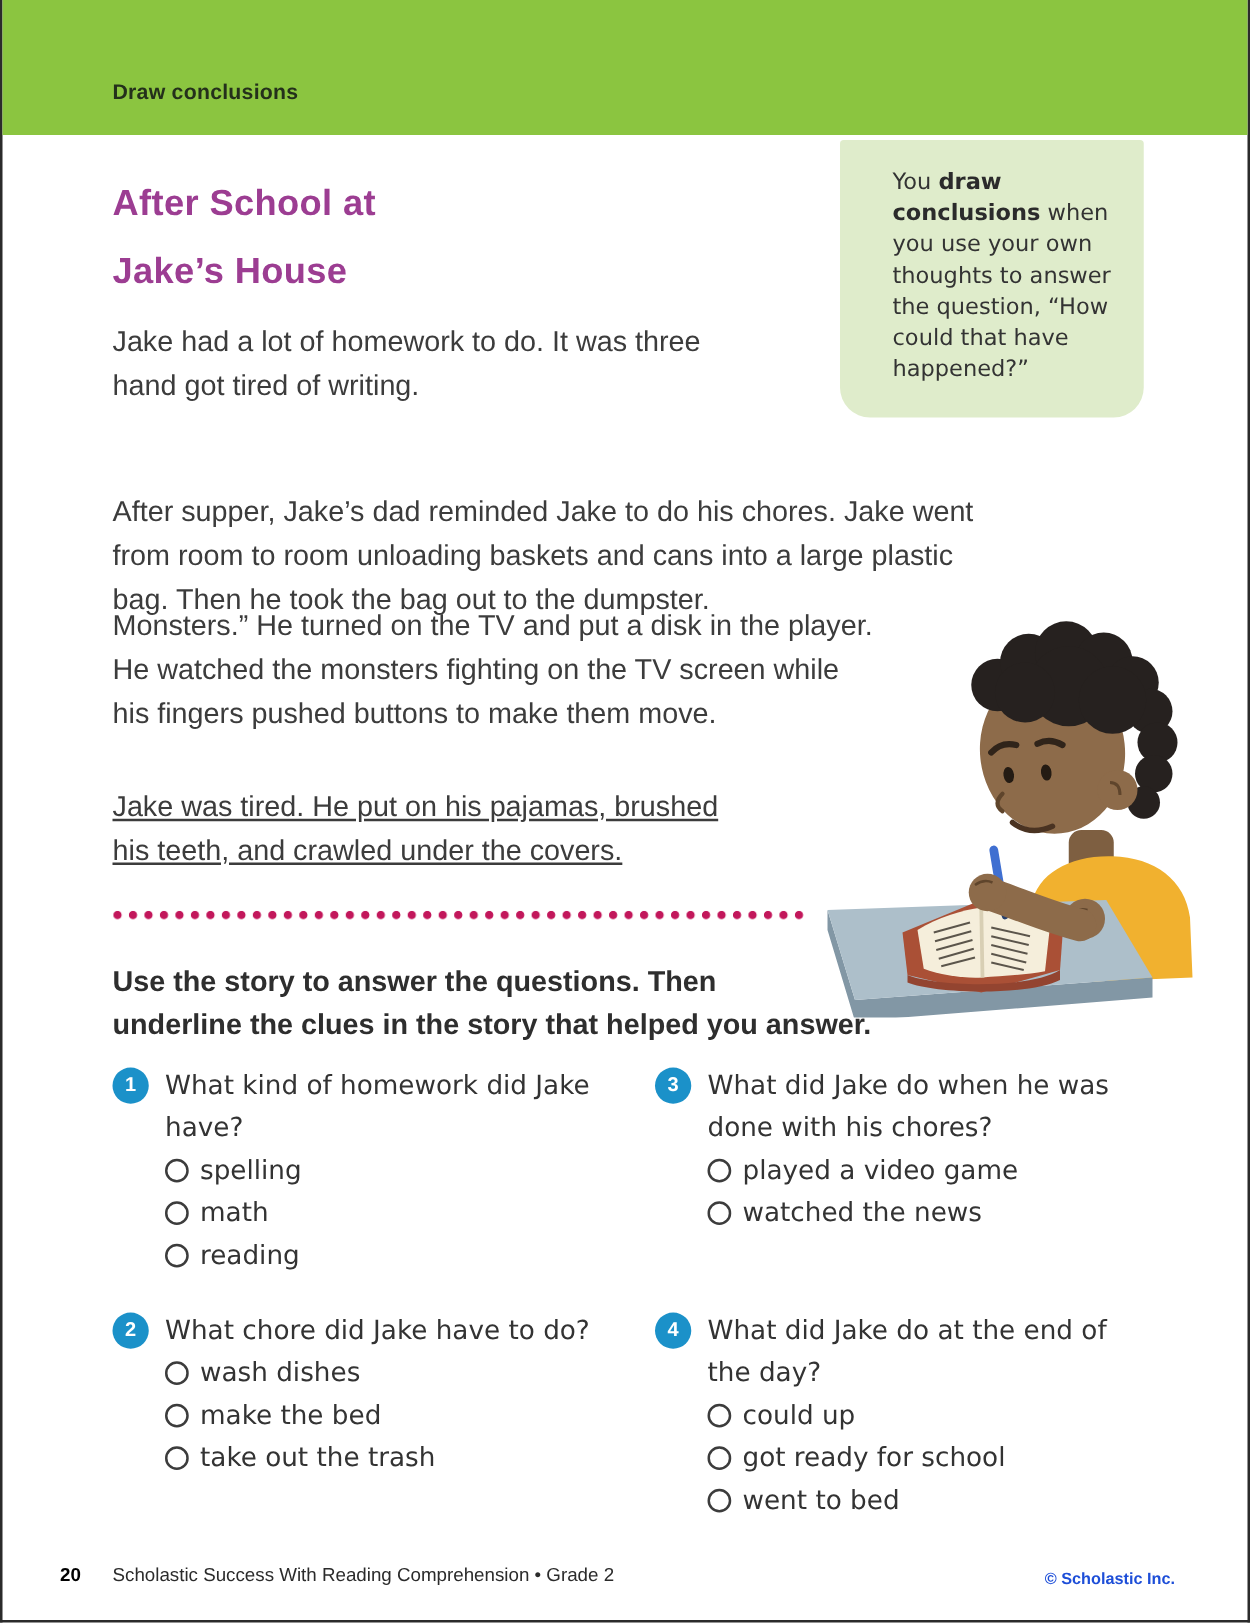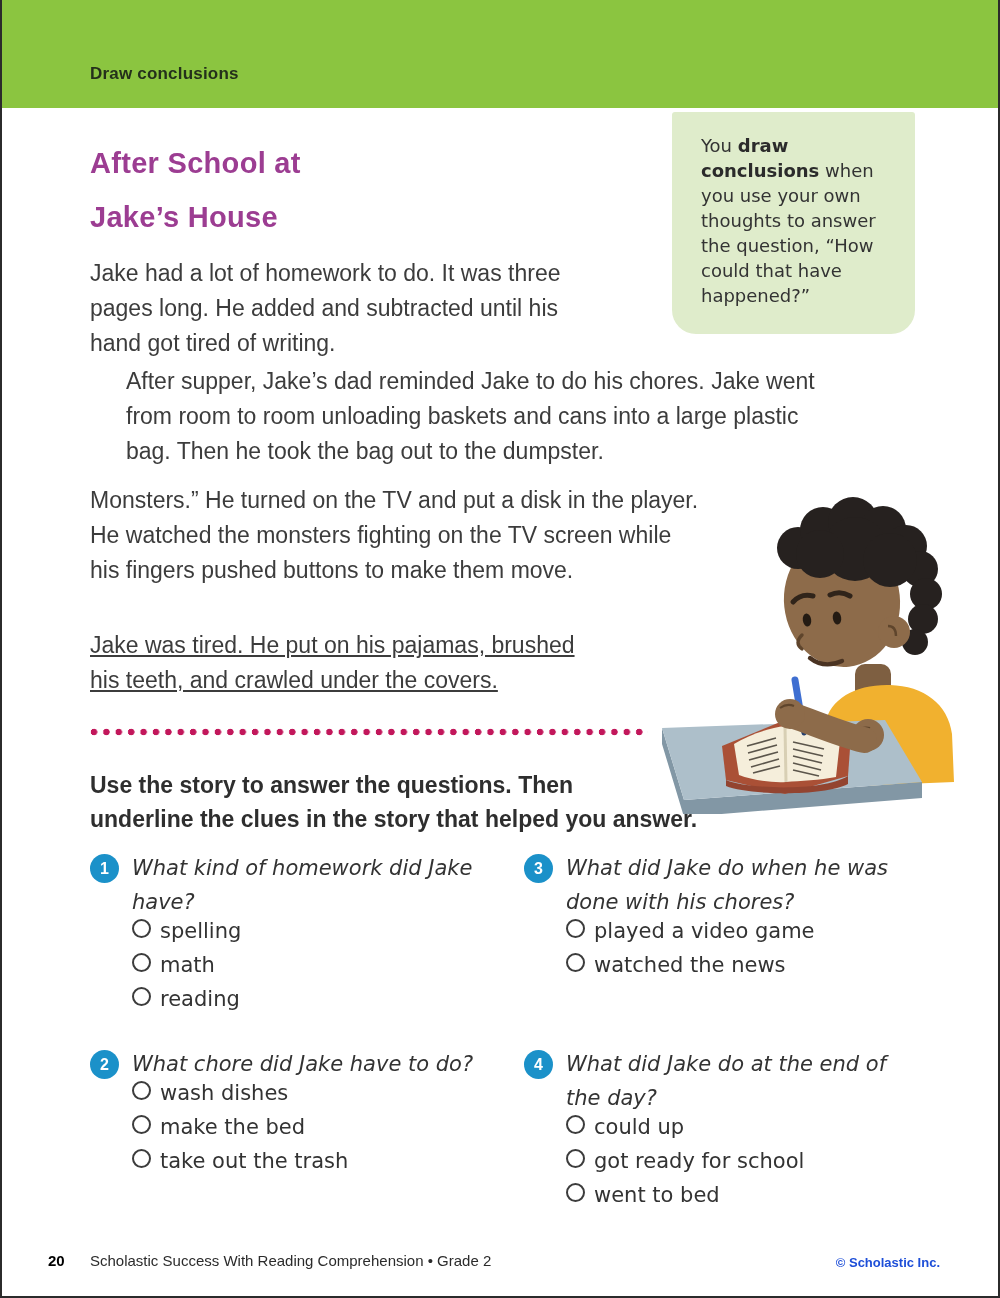--- a/index.html
+++ b/index.html
@@ -6,48 +6,48 @@
   body{width:1000px;height:1298px;position:relative;background:#ffffff;
        font-family:"Liberation Sans",sans-serif;overflow:hidden;}
   .page{position:absolute;inset:0;border-left:2px solid #2b2b2b;border-right:2px solid #2b2b2b;
         border-bottom:2px solid #2b2b2b;box-sizing:border-box;background:#fff;}
   
   .header{position:absolute;left:0;top:0;width:100%;height:108px;background:#8bc540;}
   .header-label{position:absolute;left:88px;top:64px;font-size:17px;font-weight:bold;
         color:#24301b;letter-spacing:.2px;}
   
   .callout{position:absolute;left:670px;top:112px;width:243px;box-sizing:border-box;
-        background:#dfeccb;border-radius:3px 3px 24px 24px;padding:21px 22px 26px 29px;
+        background:#dfeccb;border-radius:3px 3px 24px 24px;padding:21px 22px 26px 42px;
         font-family:"DejaVu Sans",sans-serif;font-size:18px;line-height:25px;color:#333;}
   .callout strong{color:#2b2b2b;}
   
   .title{position:absolute;left:88px;top:136px;color:#9c3d92;font-weight:800;
         font-size:29px;line-height:54px;letter-spacing:.3px;}
   
   .para{position:absolute;left:88px;font-size:23px;line-height:35px;color:#3c3c3c;white-space:nowrap;}
-  .p1{top:256px;} .p2{top:364px;margin-left:36px;} .p3{top:483px;} .p4{top:628px;text-decoration:underline;}
+  .p1{top:256px;} .p2{top:392px;} .p3{top:483px;} .p4{top:628px;text-decoration:underline;}
   
   .divider{position:absolute;left:88px;top:728px;width:558px;height:9px;
         background-image:radial-gradient(circle at 4px 4px,#c2175b 3px,transparent 3.6px);
         background-size:12.4px 9px;background-repeat:repeat-x;}
   
   .instructions{position:absolute;left:88px;top:768px;font-size:23px;line-height:34px;
         font-weight:bold;color:#2e2e2e;white-space:nowrap;}
   
   .question{position:absolute;width:420px;font-family:"DejaVu Sans",sans-serif;color:#333;}
   .q1{left:88px;top:851px;} .q3{left:522px;top:851px;}
   .q2{left:88px;top:1047px;} .q4{left:522px;top:1047px;}
   .q-head{display:flex;align-items:flex-start;}
   .q-badge{flex:0 0 auto;width:29px;height:29px;border-radius:50%;background:#1b91c9;
         color:#fff;font-size:16px;font-weight:bold;display:flex;align-items:center;
         justify-content:center;margin:3px 13px 0 0;font-family:"Liberation Sans",sans-serif;}
   .q-text{font-size:21px;line-height:34px;width:380px;}
-  .q-line{white-space:nowrap;font-style:italic;}
+  .q-line{white-space:nowrap;}
   .options{margin:0 0 0 42px;padding:0;list-style:none;}
-  .option{display:flex;align-items:flex-start;height:34px;}
+  .option{display:flex;align-items:center;height:34px;}
   .radio{width:19px;height:19px;border:2.3px solid #3c3c3c;border-radius:50%;
         box-sizing:border-box;margin-right:9px;flex:0 0 auto;background:#fff;}
   .option-label{font-size:21px;white-space:nowrap;}
   
   .footer-page{position:absolute;left:46px;top:1252px;font-size:15px;font-weight:bold;color:#000000;}
   .footer-book{position:absolute;left:88px;top:1252px;font-size:15px;color:#2b2b2b;}
   .footer-copy{position:absolute;right:58px;top:1255px;font-size:13px;color:#1d4ed8;font-weight:bold;}
   
   .illustration{position:absolute;left:650px;top:492px;width:345px;height:322px;}
 </style>
@@ -64,21 +64,20 @@
     <span>You </span><strong>draw conclusions</strong><span> when you use your own thoughts to answer the question, “How could that have happened?”</span>
   </div>
 
   <div class="title">
     <div>After School at</div>
     <div>Jake’s House</div>
   </div>
 
   <div class="para p1">
     <div>Jake had a lot of homework to do. It was three</div>
-    <div>pages long. He added and subtracted until his</div>
     <div>hand got tired of writing.</div>
   </div>
   <div class="para p2">
     <div>After supper, Jake’s dad reminded Jake to do his chores. Jake went</div>
     <div>from room to room unloading baskets and cans into a large plastic</div>
     <div>bag. Then he took the bag out to the dumpster.</div>
   </div>
   <div class="para p3">
     <div>Monsters.” He turned on the TV and put a disk in the player.</div>
     <div>He watched the monsters fighting on the TV screen while</div>

